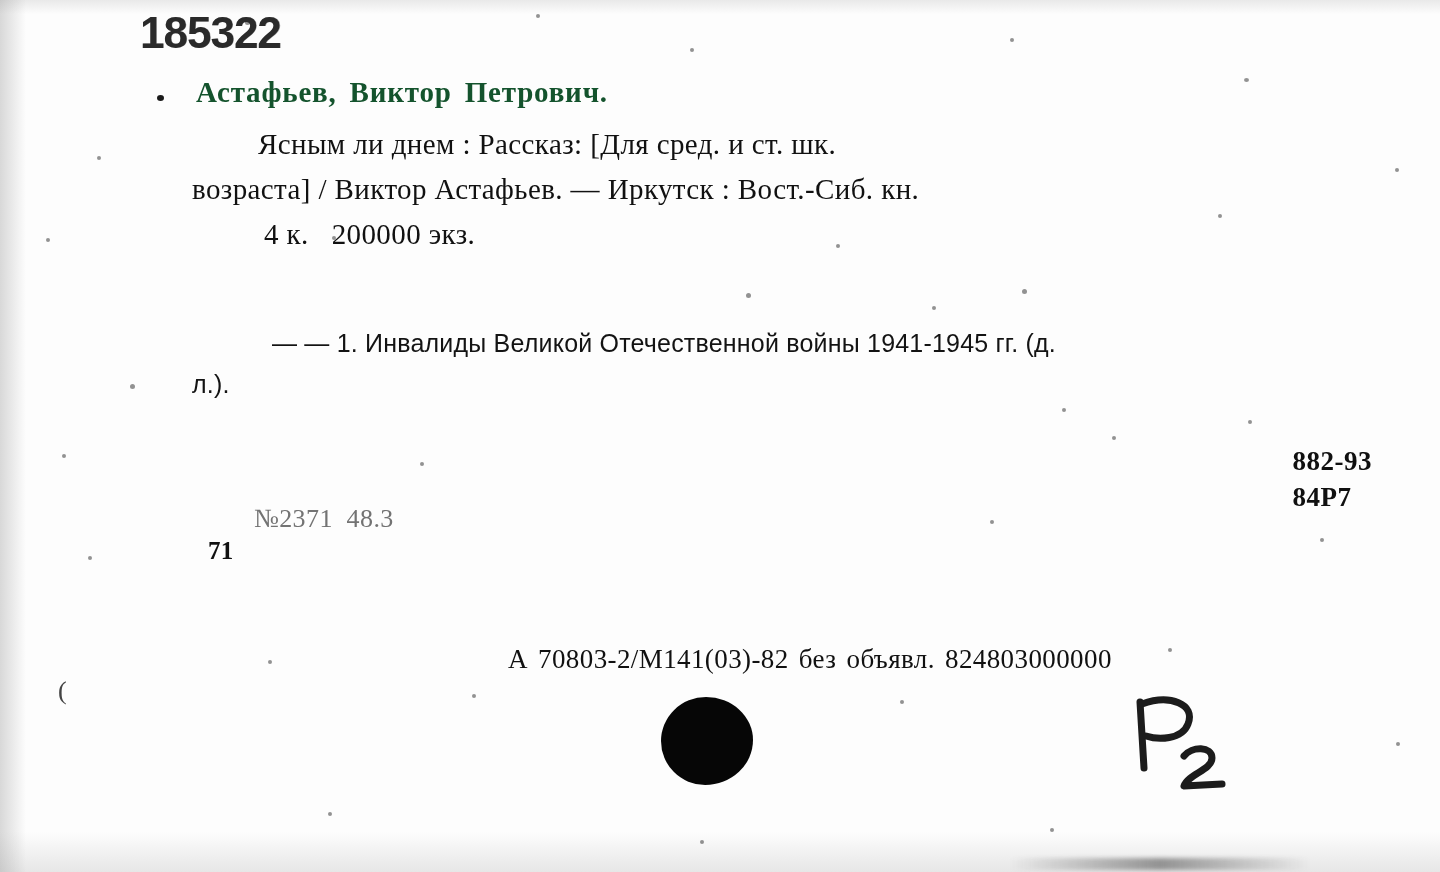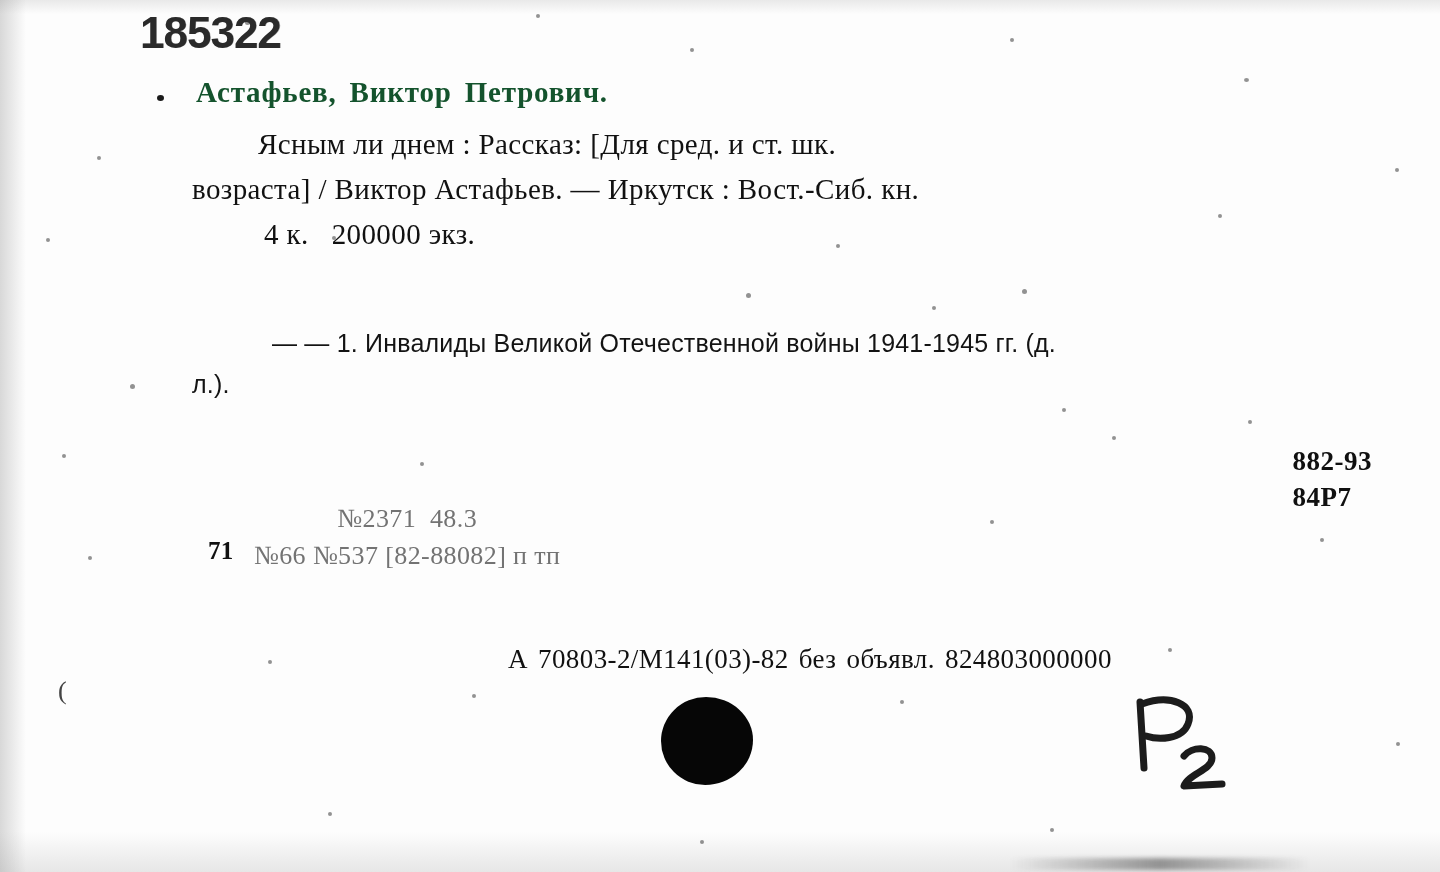--- a/index.html
+++ b/index.html
@@ -253,21 +253,20 @@
     <span class="ln">л.).</span>
   </div>
 
   <div class="class-codes">
     <div>882-93</div>
     <div>84Р7</div>
   </div>
 
   <div class="control-block">
     <span class="ln"><span class="cb-indent"></span><span>№2371  48.3</span></span>
-    <span class="ln"><span class="cb-indent"></span><span>№66 №537 [82-88082] п тп</span></span>
   </div>
   <div class="row-71">71</div>
 
   <div class="imprint-line">А 70803-2/М141(03)-82 без объявл. 824803000000</div>
 
   <div class="ink-blob"></div>
 
   <div class="pencil-mark">
     <svg width="110" height="110" viewBox="0 0 110 110" aria-hidden="true">
       <g fill="none" stroke="#1c1c1c" stroke-width="7" stroke-linecap="round" stroke-linejoin="round">

